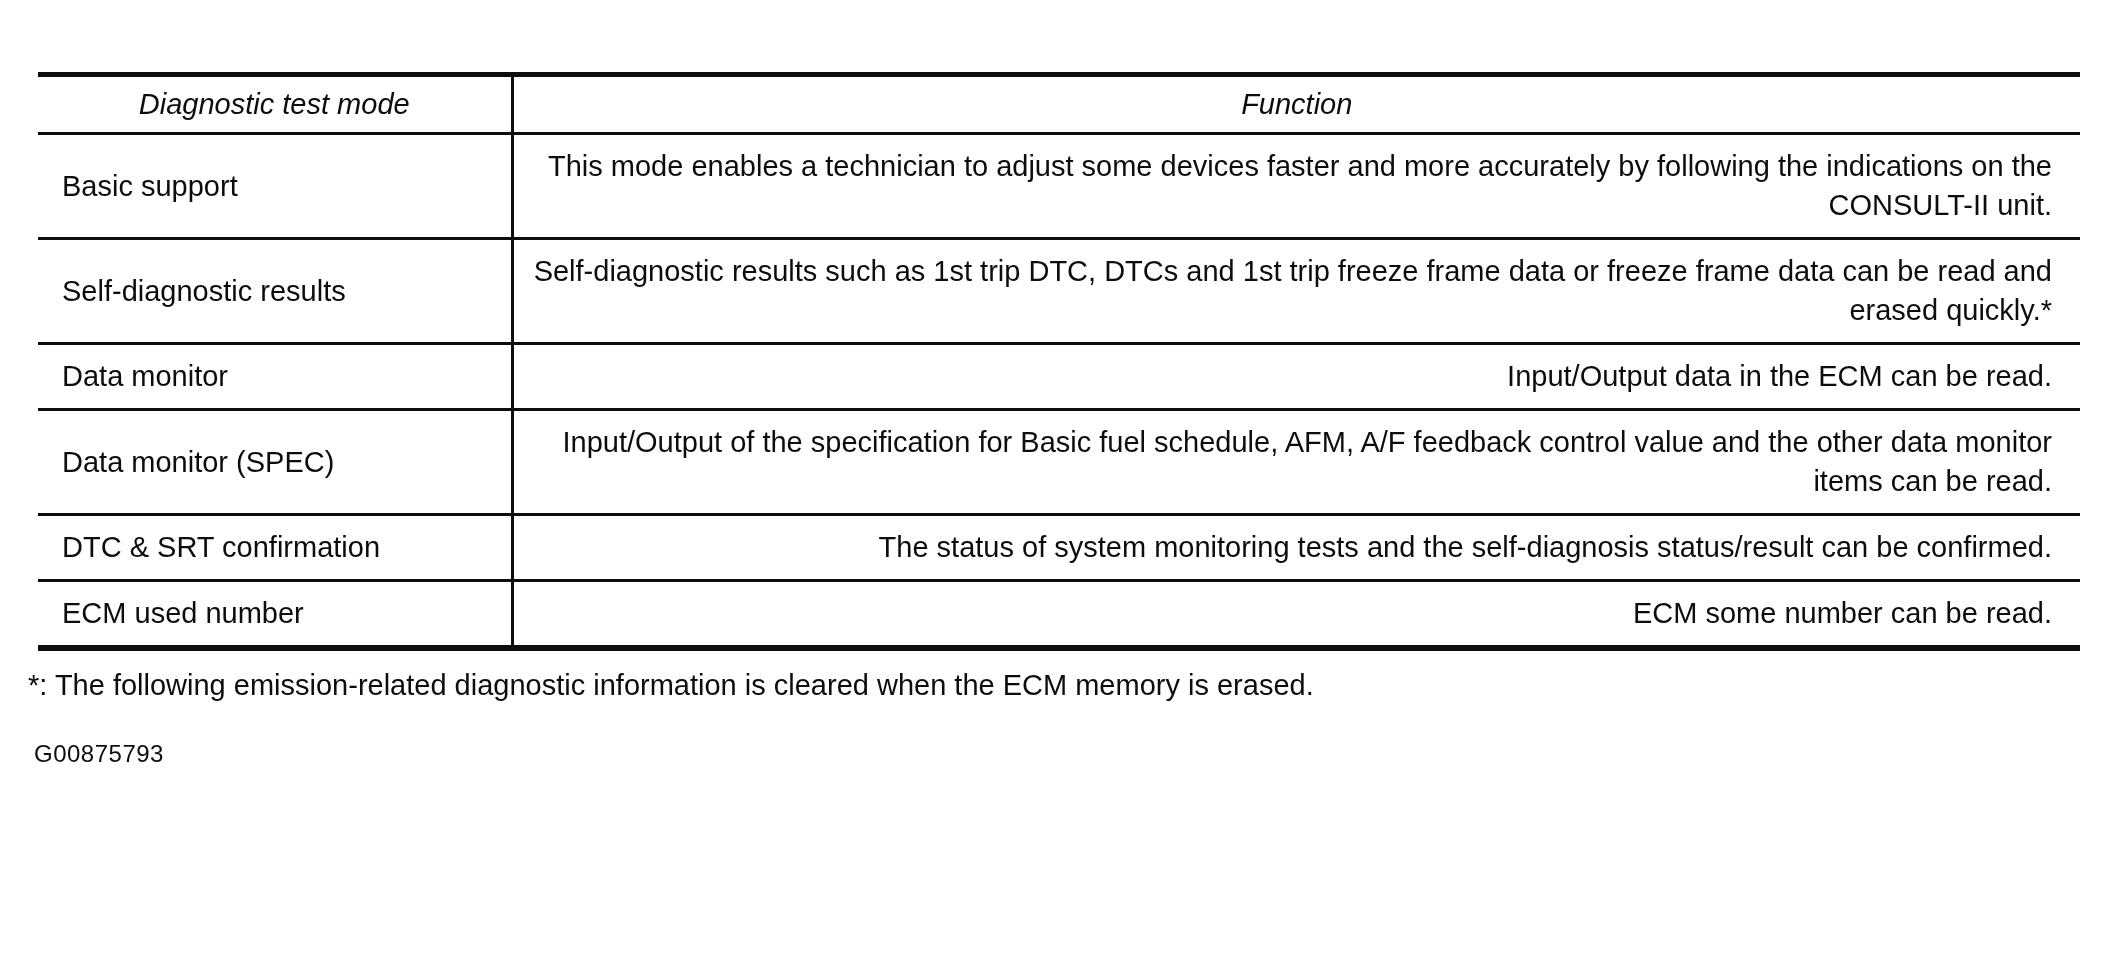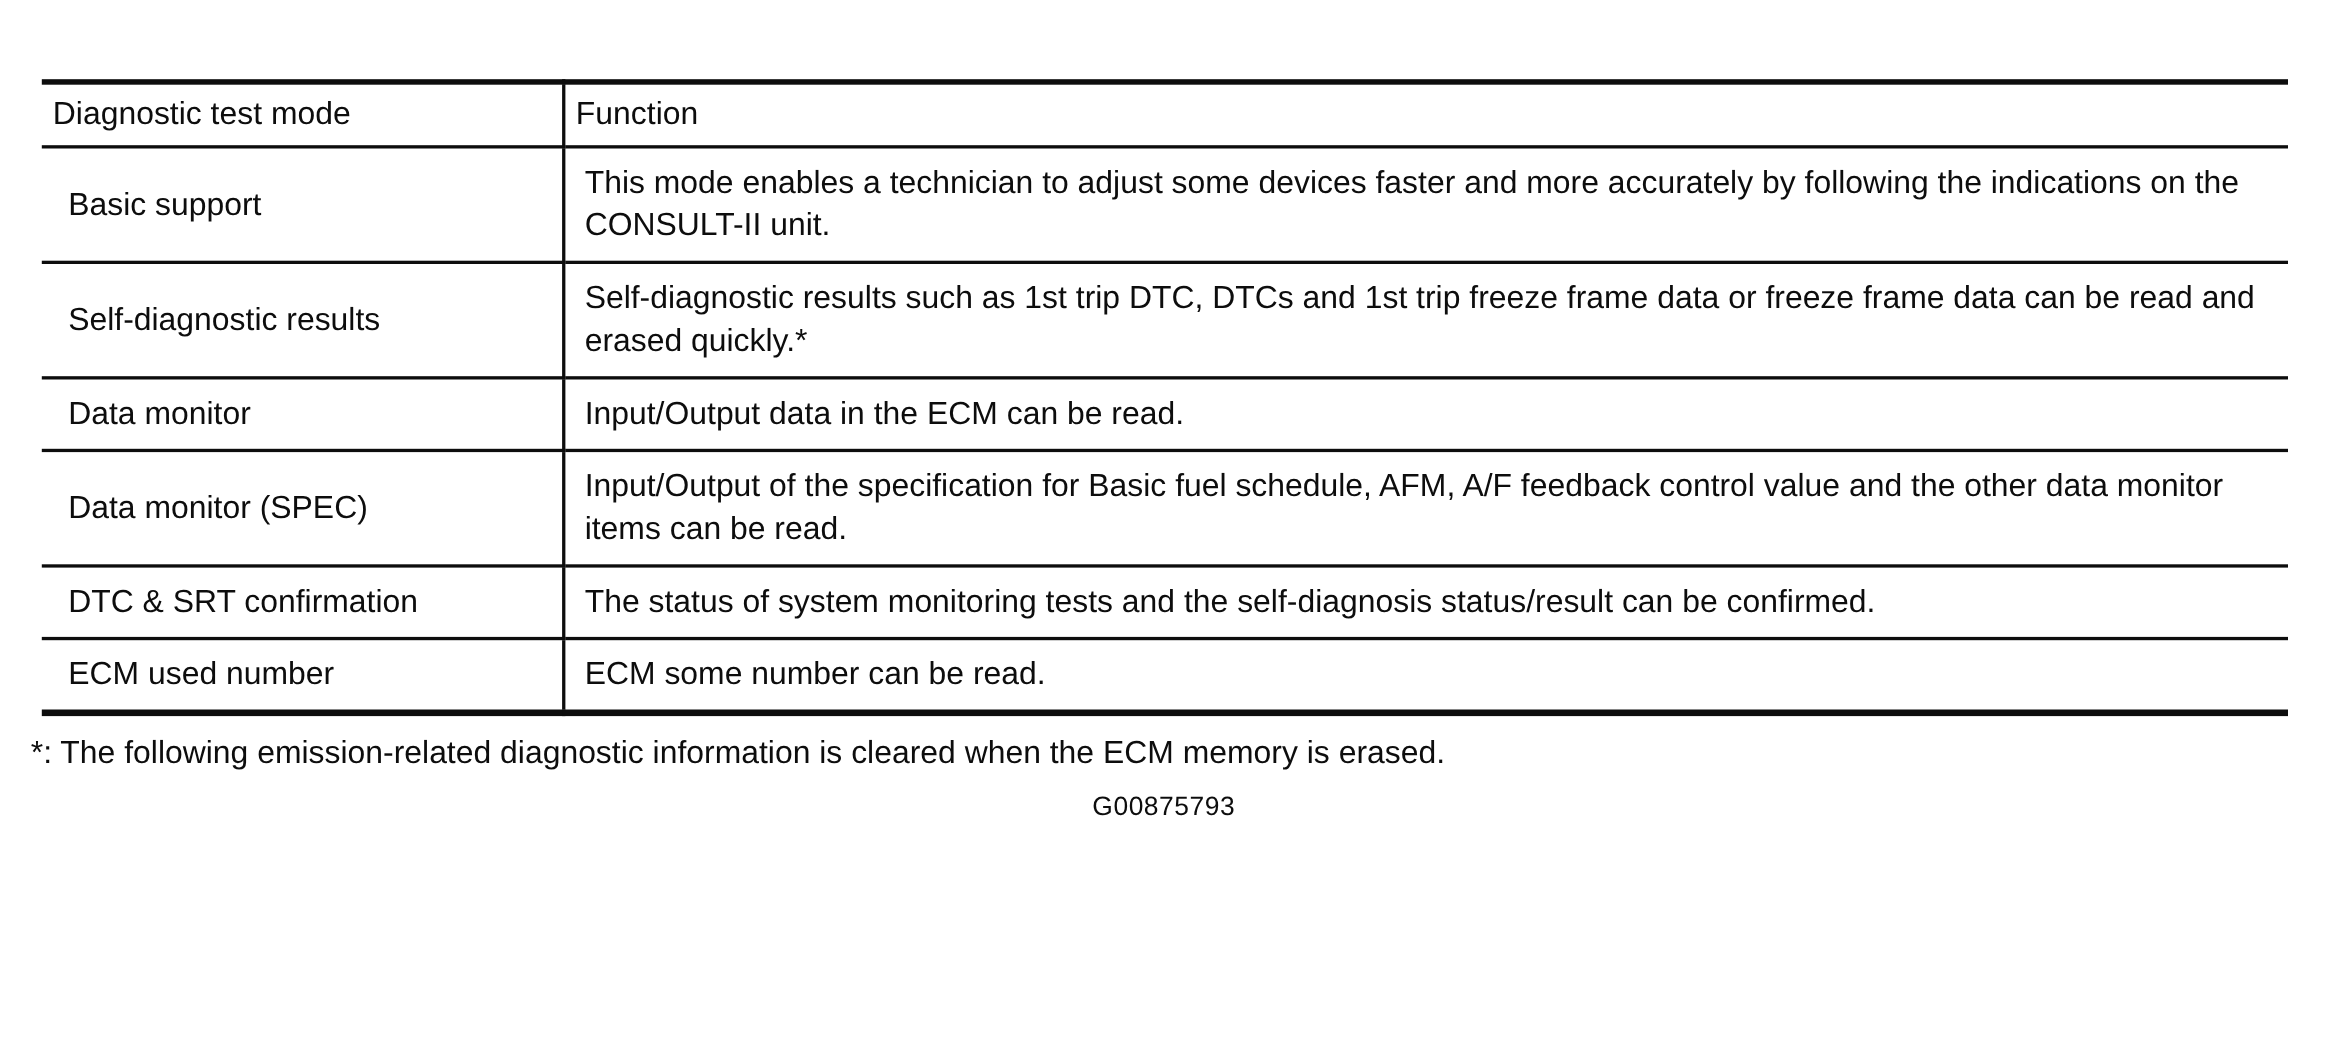--- a/index.html
+++ b/index.html
@@ -33,40 +33,41 @@
     font-size: 29px;
     line-height: 39px;
     font-weight: 400;
     vertical-align: middle;
   }
   .diag-table th:first-child, .diag-table td:first-child {
     border-right: 3px solid var(--ink);
   }
   .diag-table th {
     height: 58px;
-    text-align: left;
+    text-align: center;
     padding: 8px 10px;
+    font-style: italic;
   }
   .diag-table td {
     padding: 12px 20px 12px 24px;
   }
   .diag-table td.col-fn {
     padding-left: 18px;
     padding-right: 28px;
+    text-align: right;
   }
   .footnote {
     margin: 15px 0 0 -10px;
     font-size: 29px;
     line-height: 38px;
   }
   .figure-code {
-    margin: 16px 0 0 -4px;
+    margin: 36px 0 0 -4px;
     font-size: 24px;
     letter-spacing: 0.5px;
-    text-align: center;
   }
 </style>
 </head>
 <body>
 
 <div class="page">
 
   <table class="diag-table">
     <colgroup>
       <col class="c-mode">

